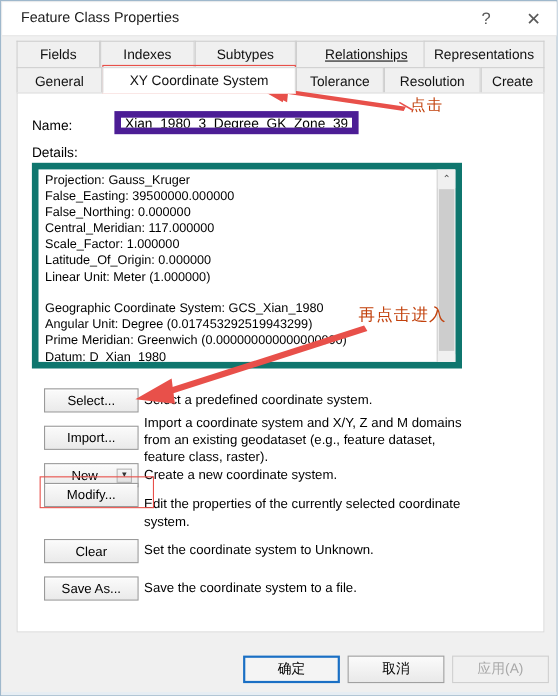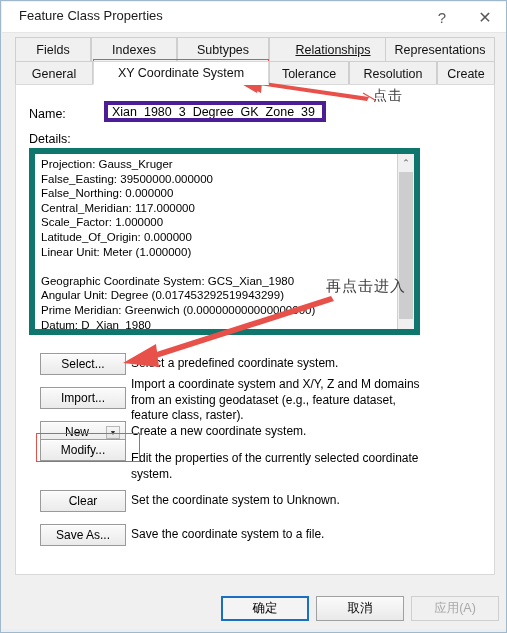--- a/index.html
+++ b/index.html
@@ -67,21 +67,21 @@
   #panel{
     position:absolute;left:14px;top:83px;width:480px;height:491px;
     background:#ffffff;
     border:1px solid #d9d9d9;
     box-sizing:border-box;
   }
   
   #name-label{position:absolute;left:13px;top:22px;font-size:12.5px;}
   #name-input{
     position:absolute;left:88px;top:16px;width:222px;height:21px;
-    border:4px solid #4c1d95;
+    border:6px solid #4c1d95;
     background:#ffffff;
     box-sizing:border-box;
     font-family:"Liberation Sans",sans-serif;font-size:12.5px;
     padding:0 4px;color:#000;
     outline:none;
   }
   #details-label{position:absolute;left:13px;top:47px;font-size:12.5px;}
   
   #details-box{
     position:absolute;left:13px;top:63px;width:391px;height:187px;
@@ -157,21 +157,21 @@
   }
   #dlg-ok{left:220px;border:2px solid #1a6fc4;background:#f4f4f4;}
   #dlg-cancel{left:315px;}
   #dlg-apply{left:410px;color:#a8a8a8;background:#f0f0f0;border:1px solid #cfcfcf;}
   #bottom-rule{
     position:absolute;left:1px;top:628px;width:505px;height:3px;background:#e7eef4;
   }
   
   .ann-text{
     position:absolute;
-    color:#404040;
+    color:#c2410c;
     font-family:"DejaVu Sans","Liberation Sans",sans-serif;
     font-size:15px;letter-spacing:1px;
     white-space:nowrap;
   }
   #ann-click1{left:372px;top:86px;font-size:14px;}
   #ann-click2{left:325px;top:276px;font-size:15px;}
   .red-box{
     position:absolute;border:1px solid #e8504a;box-sizing:border-box;
   }
   #redbox-tab{left:92px;top:58px;width:176px;height:26px;}

